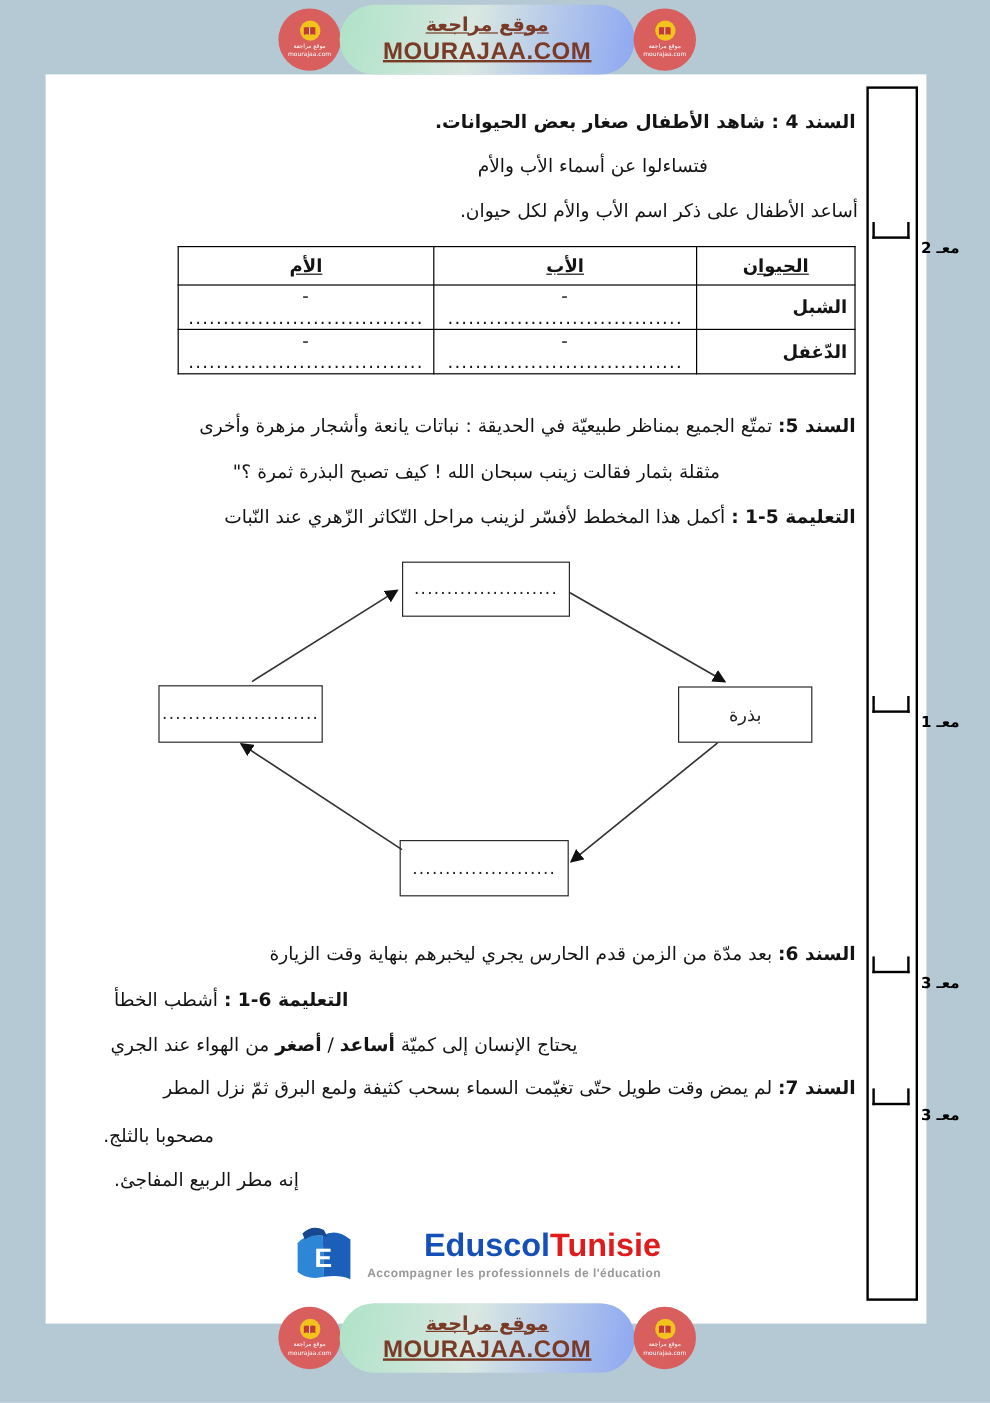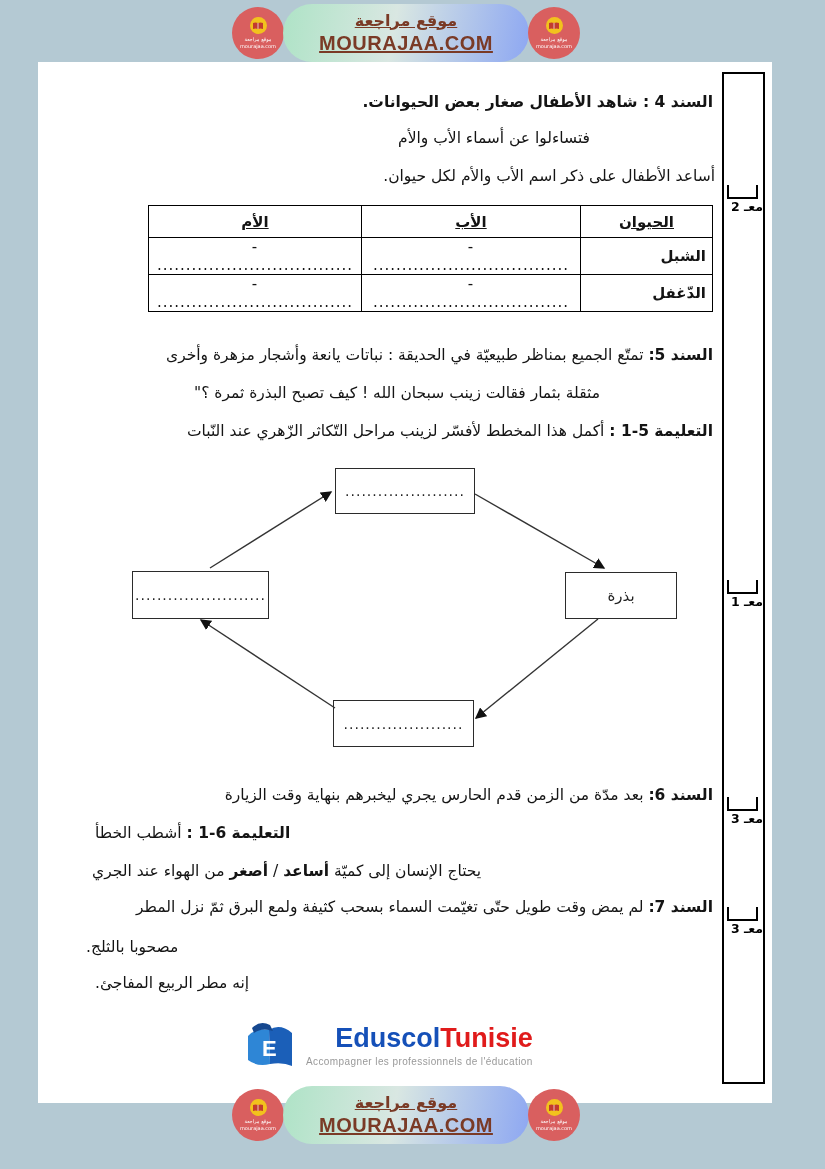--- a/index.html
+++ b/index.html
@@ -45,22 +45,22 @@
   
   .marks-col{
     position:absolute;left:684px;top:10px;width:39px;height:1008px;
     background:#fff;border:2px solid #000;
   }
   .bracket{
     position:absolute;left:3px;width:27px;height:12px;
     border-left:2px solid #000;border-right:2px solid #000;border-bottom:2px solid #000;
   }
   .mark-label{
-    position:absolute;left:0;width:100%;text-align:right;
-    font-size:12.5px;font-weight:bold;direction:rtl;white-space:nowrap;color:#000;
+    position:absolute;left:0;width:100%;text-align:center;
+    font-size:12.5px;font-weight:bold;direction:rtl;white-space:nowrap;color:#000;padding-left:40px;
   }
   
   .line{
     position:absolute;direction:rtl;white-space:nowrap;
     font-size:15.5px;color:#141414;
   }
   .b{font-weight:bold;text-align:center;}
   
   .animals-table{
     position:absolute;left:110px;top:143px;width:565px;
@@ -88,21 +88,21 @@
   .dbox-bottom{left:295px;top:638px;width:139px;height:45px;}
   .arrows{position:absolute;left:0;top:0;pointer-events:none;}
   
   .logo{position:absolute;left:202px;top:956px;display:flex;align-items:center;}
   .logo .book{width:60px;height:56px;margin-right:6px;}
   .logo .brand{font-family:"Liberation Sans",sans-serif;font-size:27px;font-weight:bold;line-height:1;text-align:right;}
   .logo .brand .blue{color:#1550b8;}
   .logo .brand .red{color:#e01b1b;}
   .logo .tagline{
     font-family:"Liberation Sans",sans-serif;font-size:10px;color:#999;
-    letter-spacing:.4px;margin-top:4px;
+    letter-spacing:.4px;margin-top:4px;font-weight:bold;
   }
 </style>
 </head>
 <body>
 
 <div class="page">
 
   <div class="line b" style="right:59px;top:31px;"><span>السند 4 :</span><span> شاهد الأطفال صغار بعض الحيوانات.</span></div>
   <div class="line" style="right:182px;top:67px;">فتساءلوا عن أسماء الأب والأم</div>
   <div class="line" style="right:57px;top:105px;">أساعد الأطفال على ذكر اسم الأب والأم لكل حيوان.</div>

